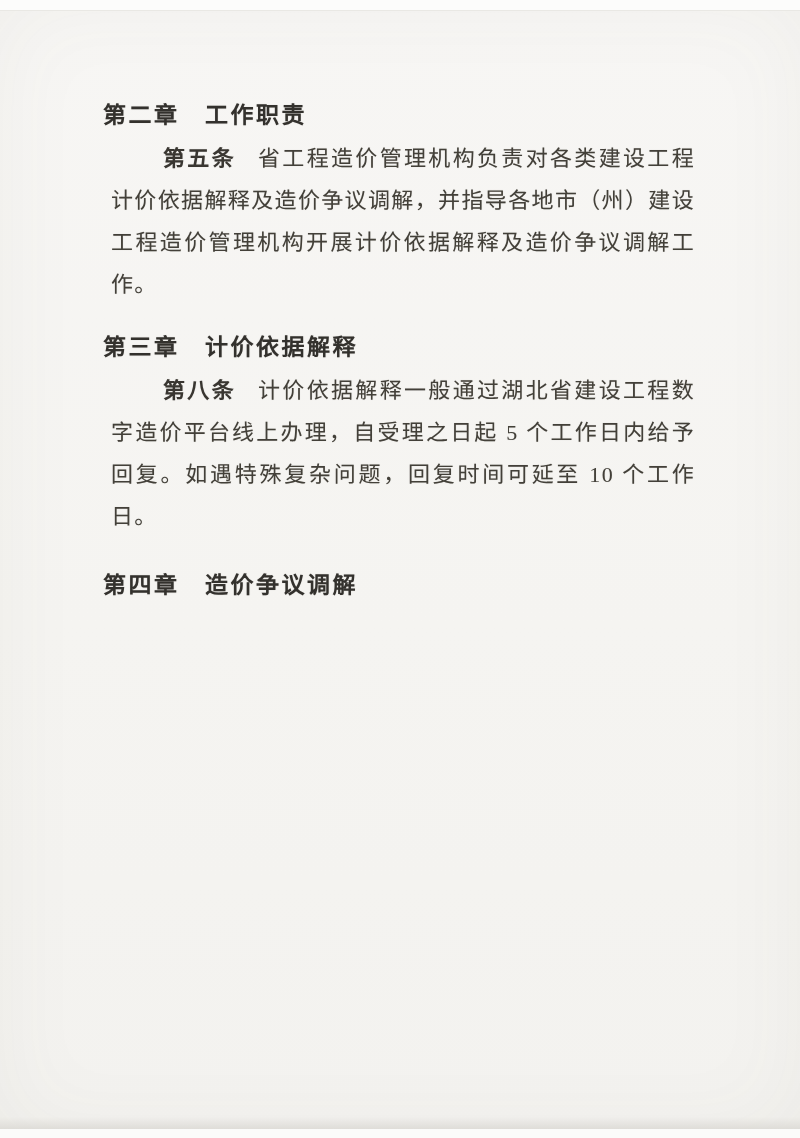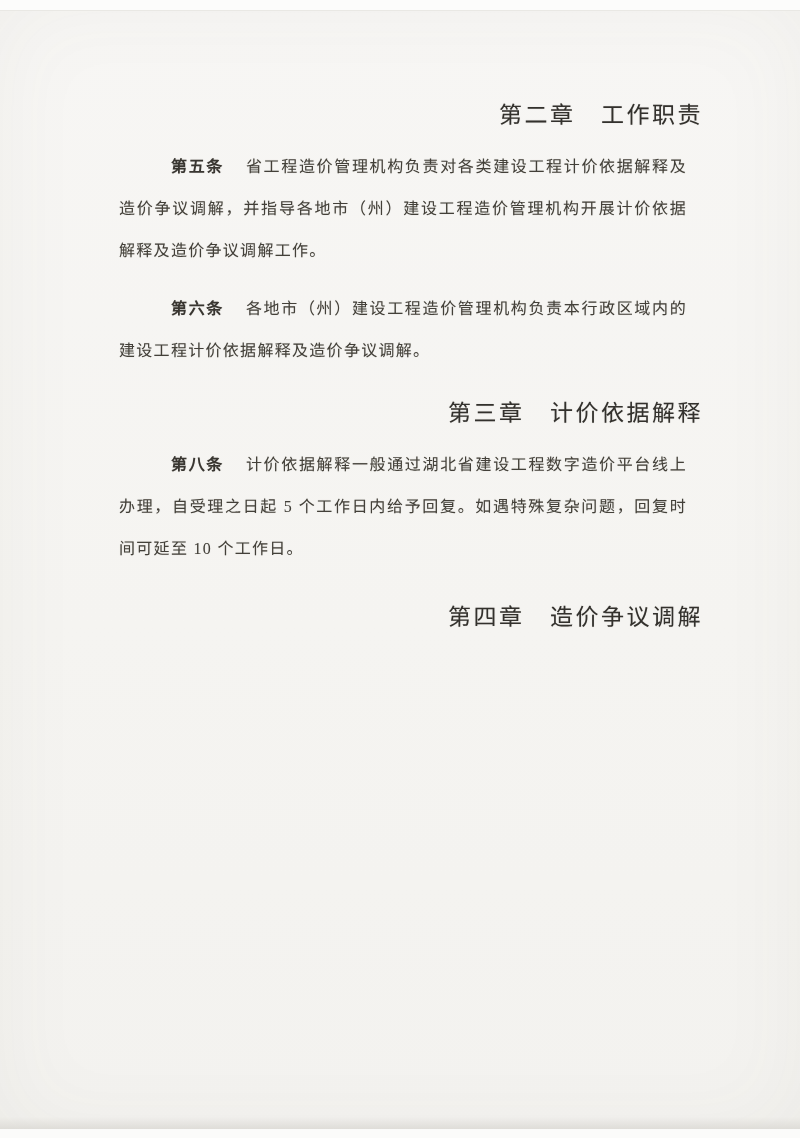--- a/index.html
+++ b/index.html
@@ -42,38 +42,38 @@
   
   .content {
     position: absolute;
     left: 103px;
     top: 100px;
     width: 600px;
   }
   .chapter {
     margin: 26px 0 8px 0;
     font-family: "Liberation Sans", "DejaVu Sans", sans-serif;
-    font-weight: normal;
+    font-weight: bold;
     font-size: 23px;
     line-height: 30px;
     letter-spacing: 2.5px;
-    text-align: right;
+    text-align: left;
     color: #33312d;
     text-shadow: 0 0 1px rgba(70, 66, 60, 0.25);
   }
   .chapter.first {
     margin-top: 0;
   }
   .chapter.chapter-4 {
     margin-top: 32px;
     margin-bottom: 12px;
   }
   .para {
-    margin: 16px;
-    font-size: 16px;
+    margin: 8px;
+    font-size: 22px;
     line-height: 42px;
     letter-spacing: 1.3px;
     color: #434039;
     text-align: justify;
     text-indent: 52px;
     text-shadow: 0 0 1px rgba(85, 80, 72, 0.22);
   }
   .art-num {
     font-weight: bold;
     margin-right: 22px;
@@ -85,21 +85,20 @@
 
 <div class="scan-page">
   <div class="top-edge"></div>
 
   <div class="content">
 
     <h2 class="chapter first">第二章　工作职责</h2>
 
     <p class="para"><span class="art-num">第五条</span><span>省工程造价管理机构负责对各类建设工程计价依据解释及造价争议调解，并指导各地市（州）建设工程造价管理机构开展计价依据解释及造价争议调解工作。</span></p>
 
-    <p class="para"><span class="art-num">第六条</span><span>各地市（州）建设工程造价管理机构负责本行政区域内的建设工程计价依据解释及造价争议调解。</span></p>
 
     <h2 class="chapter">第三章　计价依据解释</h2>
 
 
     <p class="para"><span class="art-num">第八条</span><span>计价依据解释一般通过湖北省建设工程数字造价平台线上办理，自受理之日起 5 个工作日内给予回复。如遇特殊复杂问题，回复时间可延至 10 个工作日。</span></p>
 
 
     <h2 class="chapter chapter-4">第四章　造价争议调解</h2>
 
 

